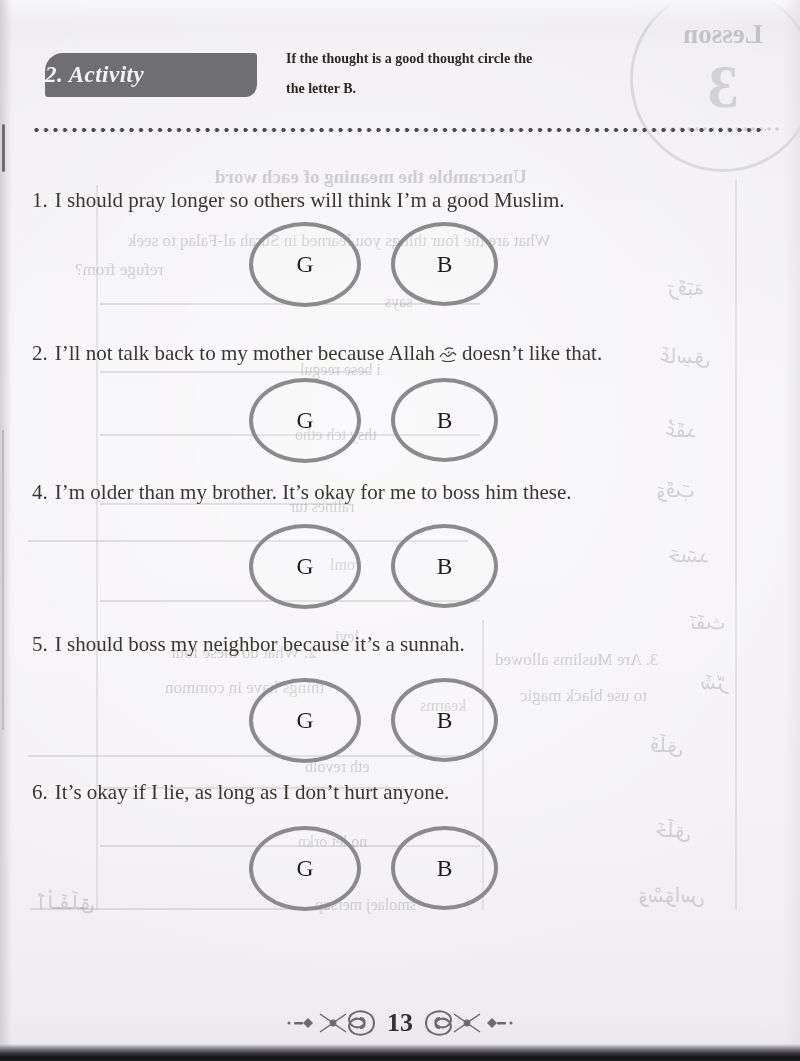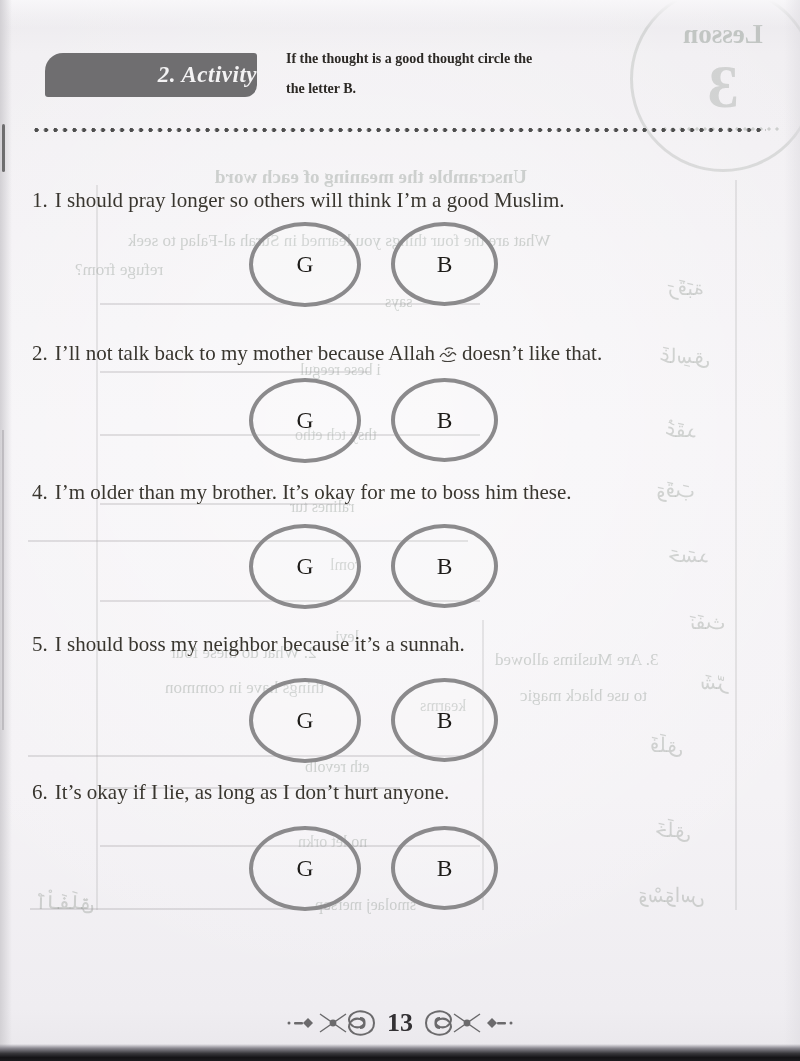--- a/index.html
+++ b/index.html
@@ -33,21 +33,21 @@
     border:3px solid rgba(150,158,150,.28);}
   .badge-label{position:absolute;left:0;right:0;top:30px;text-align:center;font-weight:bold;
     font-size:27px;color:rgba(138,148,140,.45);transform:scaleX(-1);}
   .badge-num{position:absolute;left:0;right:0;top:62px;text-align:center;font-weight:bold;
     font-size:62px;color:rgba(148,156,148,.35);transform:scaleX(-1);}
   .badge-dots{position:absolute;left:30px;right:30px;top:138px;height:4px;
     background:radial-gradient(circle at 2px 2px, rgba(148,156,148,.4) 1.4px, rgba(0,0,0,0) 1.8px) repeat-x;background-size:8px 4px;}
 
   
   .tab{position:absolute;left:45px;top:53px;width:212px;height:44px;background:var(--tab-bg,#6f6e70);
-    border-radius:18px 3px 12px 3px;display:flex;align-items:center;justify-content:flex-end;}
+    border-radius:18px 3px 12px 3px;display:flex;align-items:center;justify-content:flex-start;}
   .tab span{color:#f4f3f4;font-style:italic;font-weight:bold;font-size:23px;letter-spacing:.5px;}
   .instructions{position:absolute;left:286px;top:44px;font-weight:bold;font-size:14px;
     line-height:29.5px;color:#2c2925;white-space:nowrap;}
   .dotted{position:absolute;left:34px;top:127px;width:732px;height:6px;
     background:radial-gradient(circle at 2.5px 3px, var(--dotted,#4e4e4e) 1.9px, rgba(0,0,0,0) 2.3px) repeat-x;
     background-size:9.5px 6px;}
 
   
   .item-text{position:absolute;left:32px;font-size:21px;color:var(--text,#39362f);white-space:nowrap;}
   .item-text .num{margin-right:7px;}

